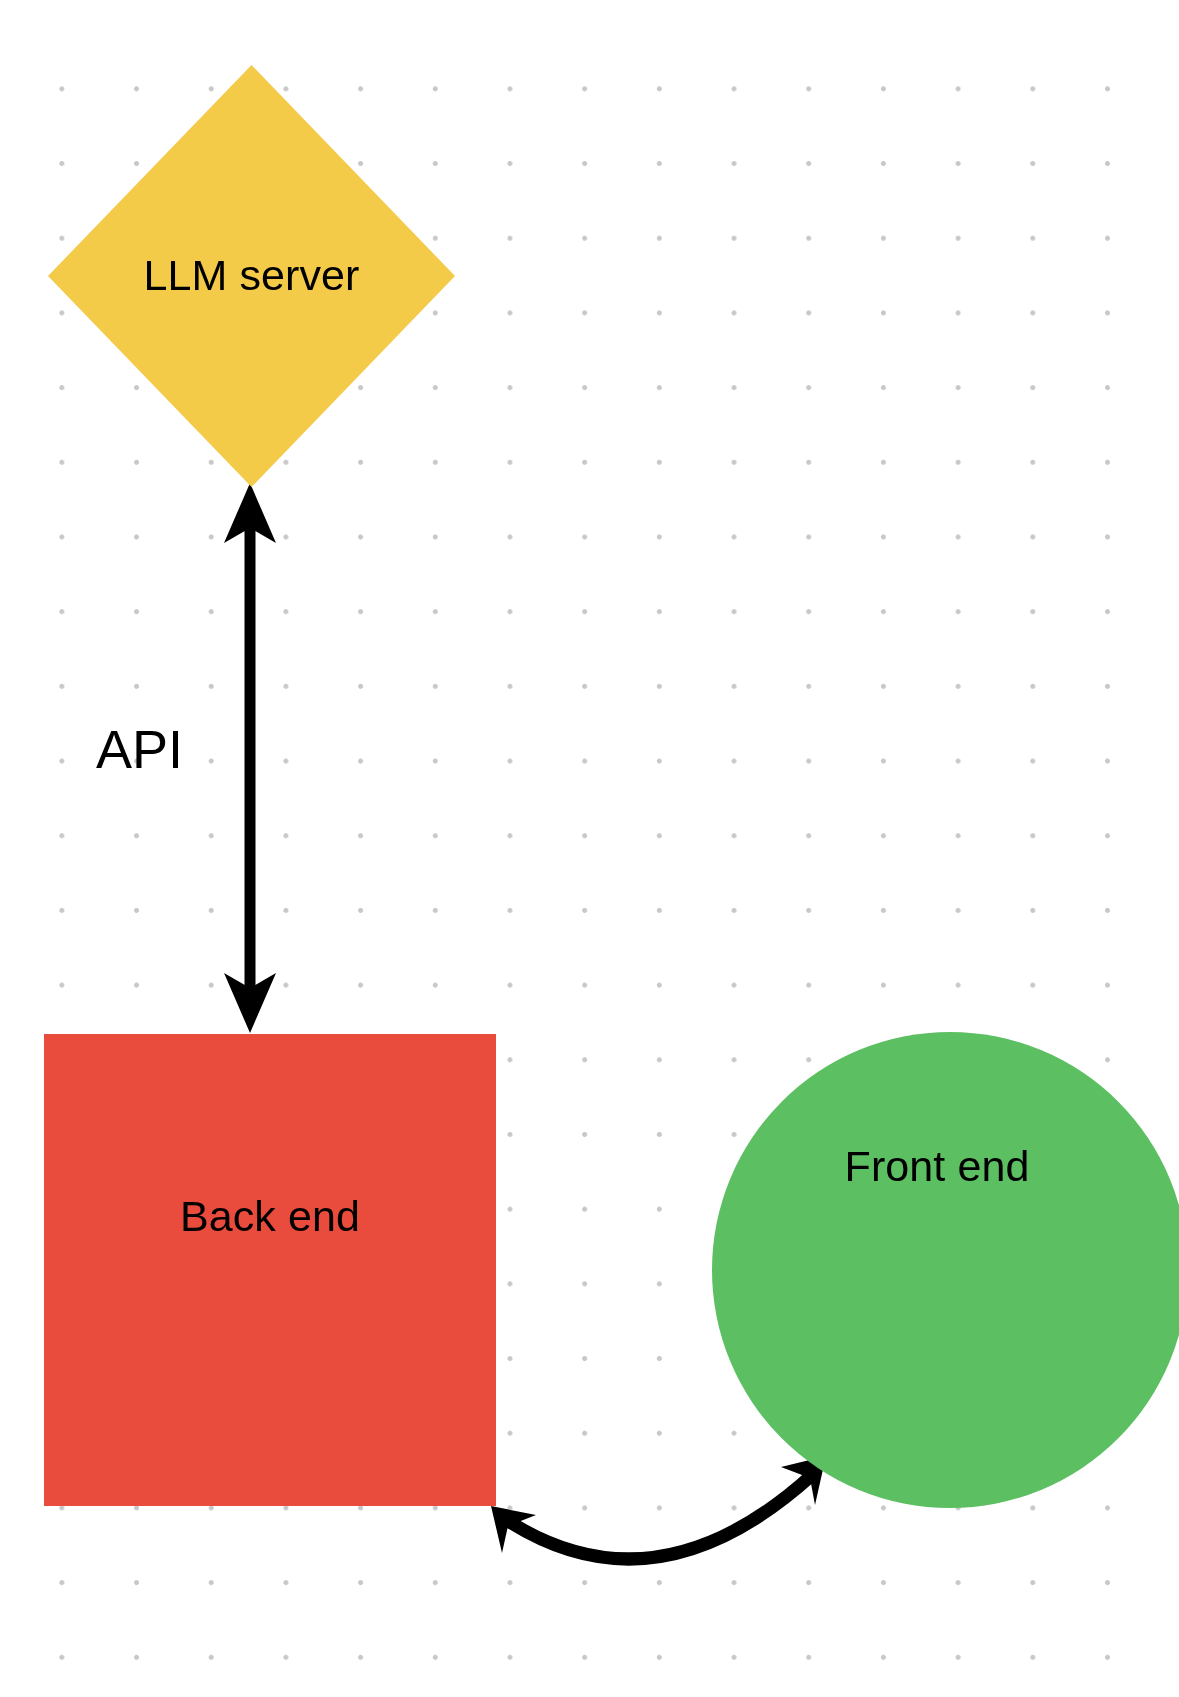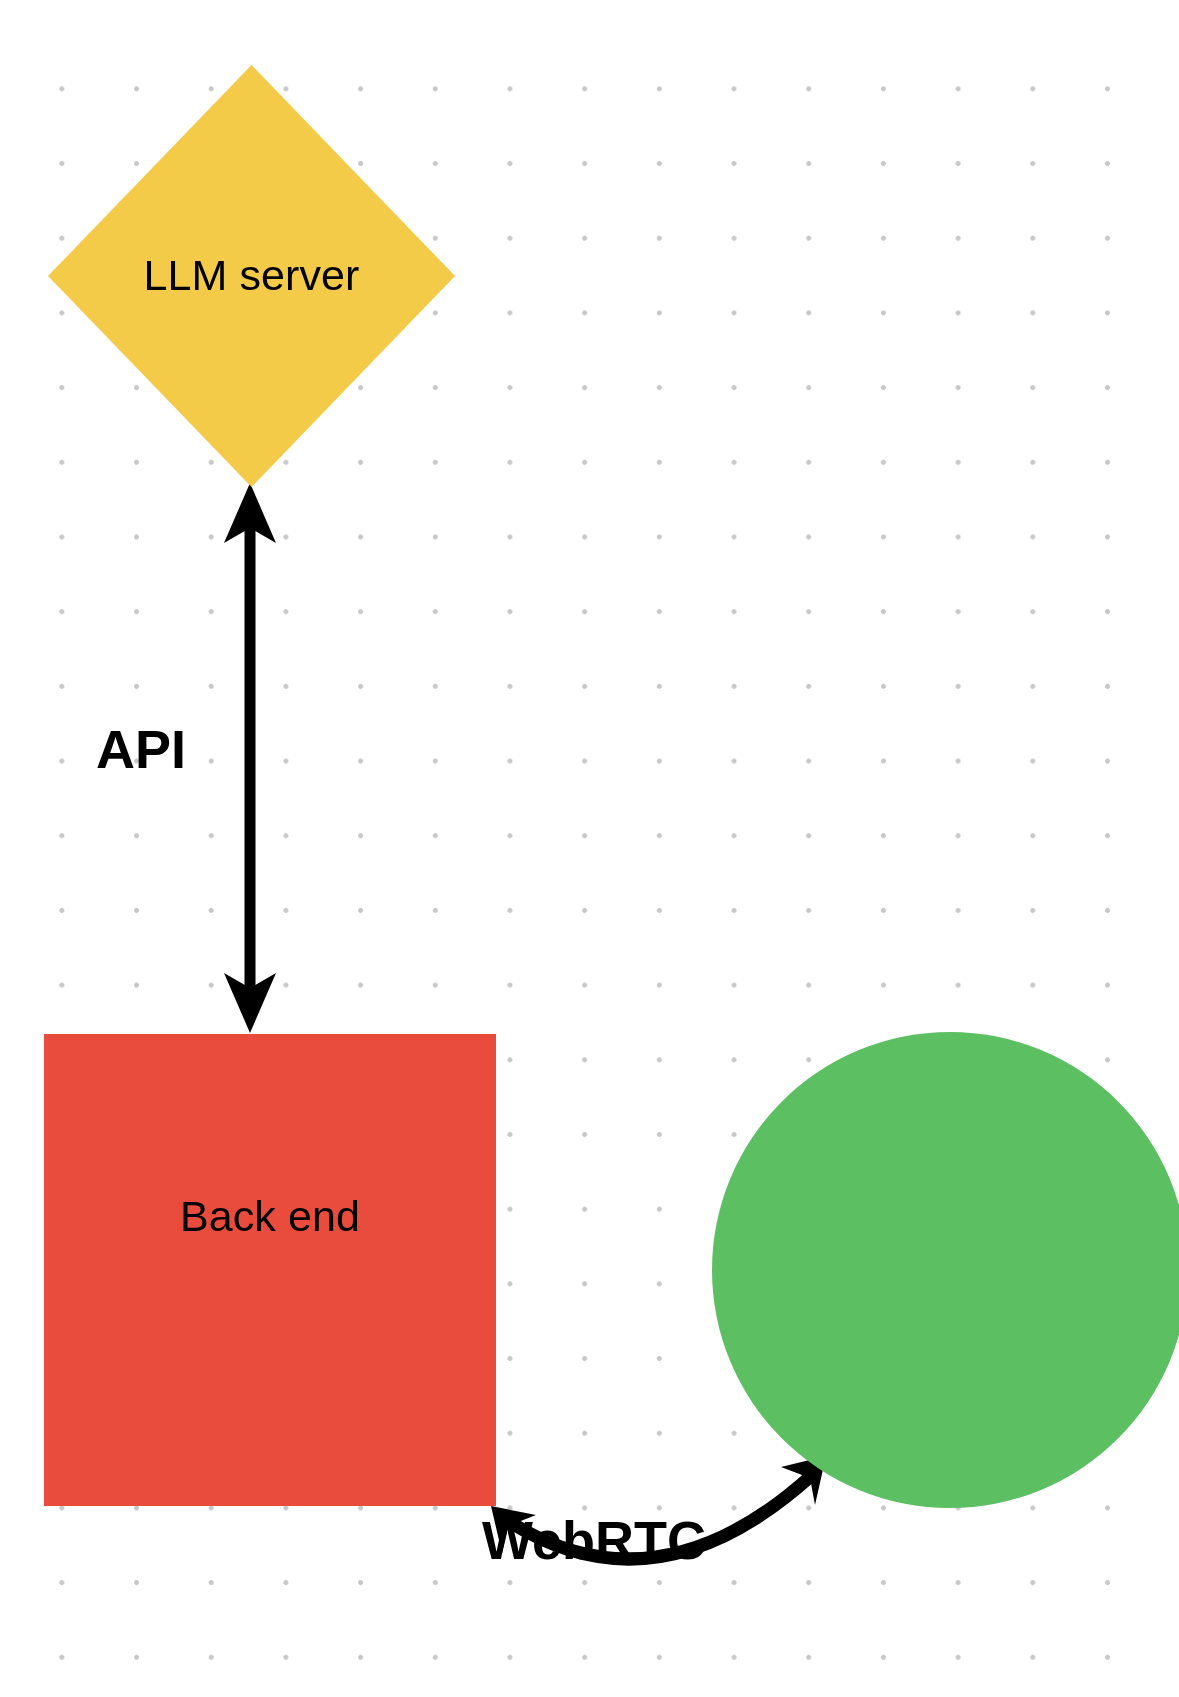--- a/index.html
+++ b/index.html
@@ -28,21 +28,21 @@
     font-weight: 400;
     letter-spacing: 0.1px;
     white-space: nowrap;
     text-align: center;
     line-height: 1;
   }
   .edge-label {
     position: absolute;
     color: #000000;
     font-size: 54px;
-    font-weight: 700;
+    font-weight: 400;
     white-space: nowrap;
     line-height: 1;
   }
   
   #llm-diamond {
     position: absolute;
     left: 48px;
     top: 33px;
     width: 407px;
     height: 422px;
@@ -128,18 +128,18 @@
 
   <div id="llm-diamond">
     <div class="shape"></div>
   </div>
   <div id="llm-label" class="node-label">LLM server</div>
 
   <div id="backend-square"></div>
   <div id="backend-label" class="node-label">Back end</div>
 
   <div id="frontend-circle"></div>
+  <div id="frontend-label" class="node-label">Front end</div>
 
   <div id="api-label" class="edge-label">API</div>
 
-  <div id="webrtc-label" class="edge-label">WebRTC</div>
 
 </div>
 
 </body></html>

